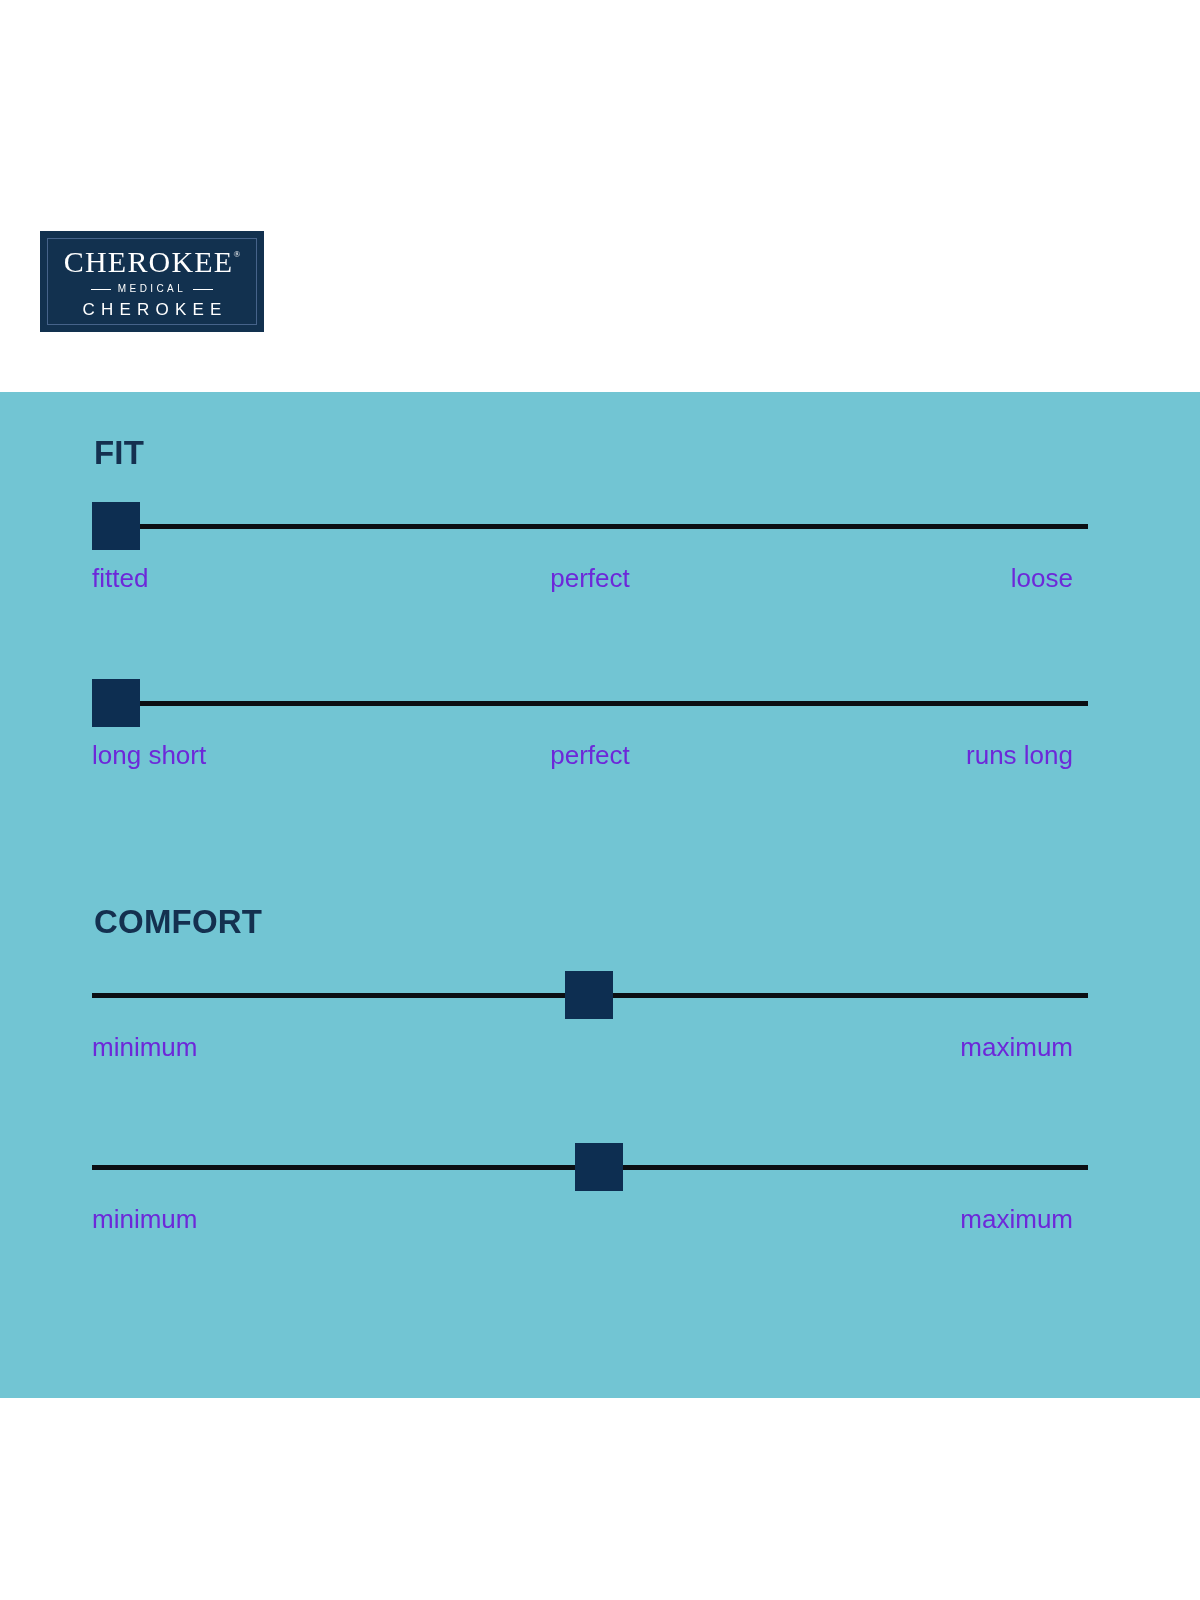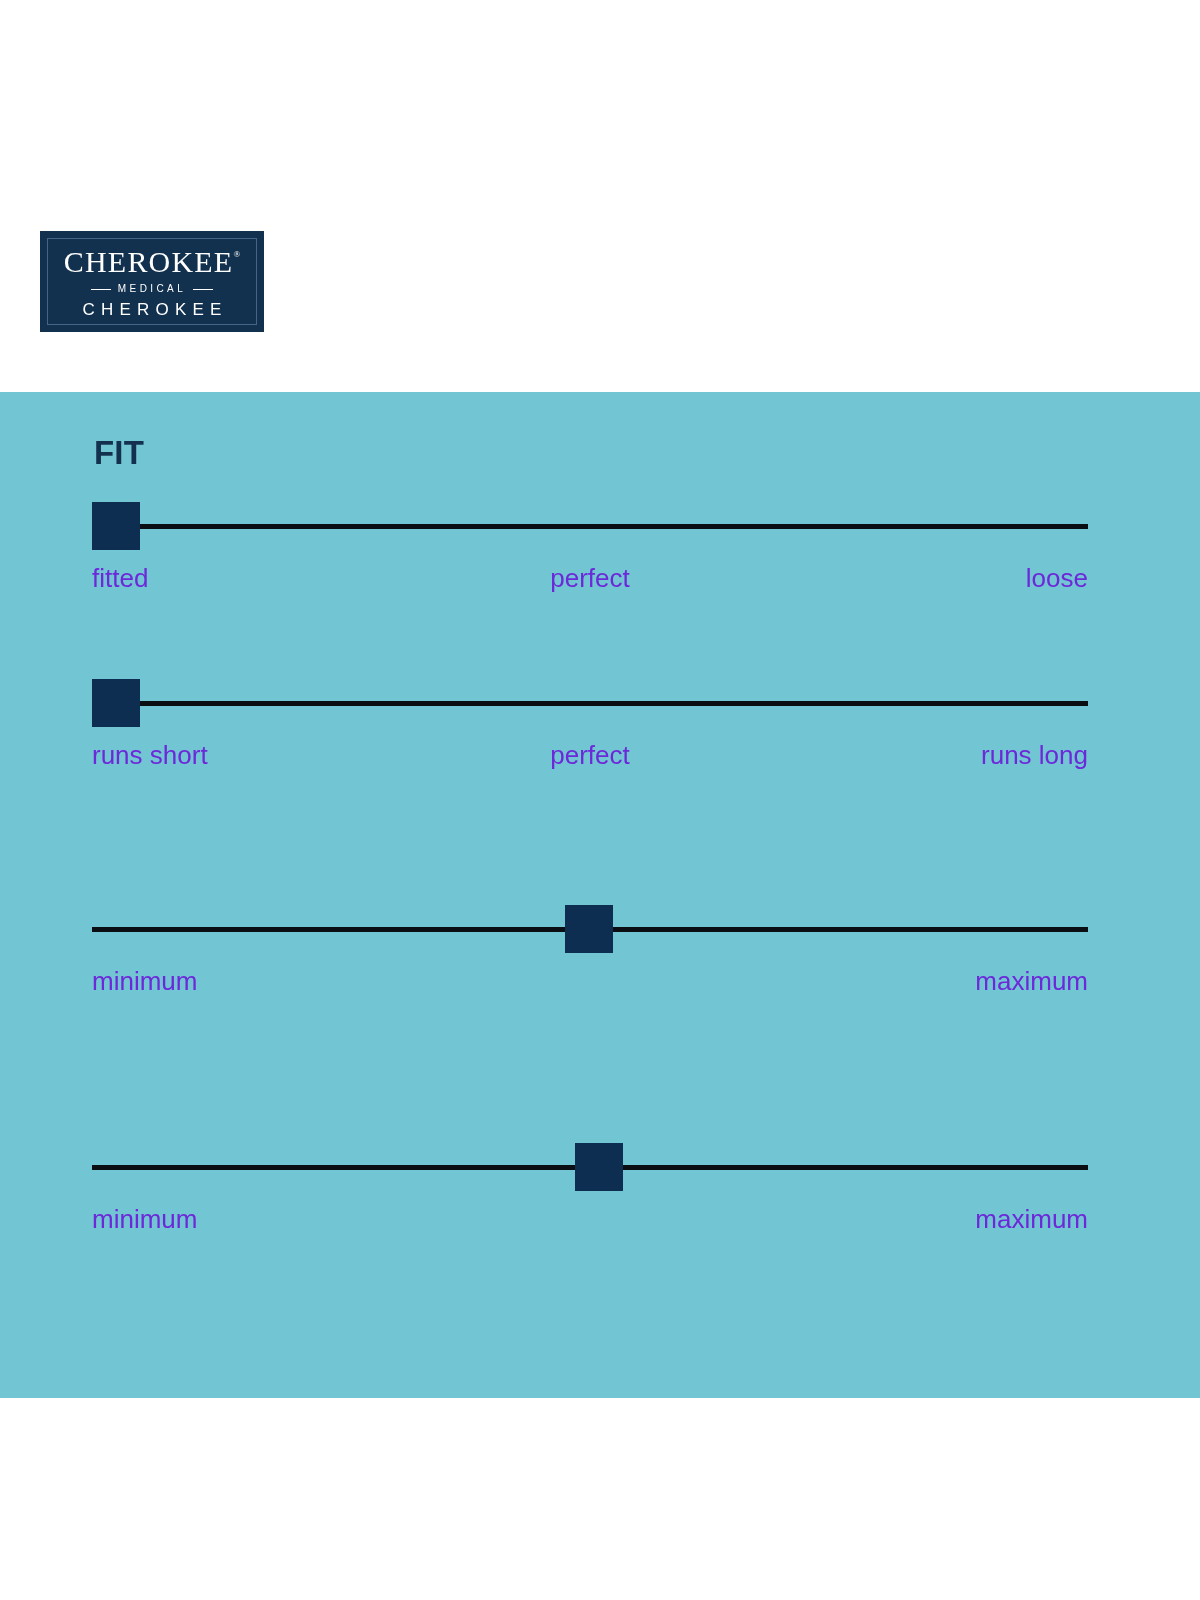--- a/index.html
+++ b/index.html
@@ -202,21 +202,21 @@
     position: absolute;
     top: 0;
     font-family: "Liberation Sans", sans-serif;
     font-size: 26px;
     color: #6d28d9;
     line-height: 1.25;
     white-space: nowrap;
   }
   .label-left   { left: 0; }
   .label-center { left: 50%; transform: translateX(-50%); }
-  .label-right  { right: 0; }
+  .label-right  { right: 15px; }
 </style>
 </head>
 <body>
 
 <div class="page">
 
   <div class="header">
 
     <div class="brand-logo">
       <div class="brand-logo-inner">
@@ -250,27 +250,28 @@
           <span class="slider-label label-right">loose</span>
         </div>
       </div>
 
       <div class="meter meter-length">
         <div class="slider">
           <div class="slider-track"></div>
           <div class="slider-handle handle-left"></div>
         </div>
         <div class="slider-labels">
-          <span class="slider-label label-left">runs short</span>
+          <span class="slider-label label-left">long short</span>
           <span class="slider-label label-center">perfect</span>
           <span class="slider-label label-right">runs long</span>
         </div>
       </div>
 
       <div class="meter meter-comfort">
+        <div class="meter-title">COMFORT</div>
         <div class="slider">
           <div class="slider-track"></div>
           <div class="slider-handle handle-mid-a"></div>
         </div>
         <div class="slider-labels">
           <span class="slider-label label-left">minimum</span>
           <span class="slider-label label-right">maximum</span>
         </div>
       </div>
 

